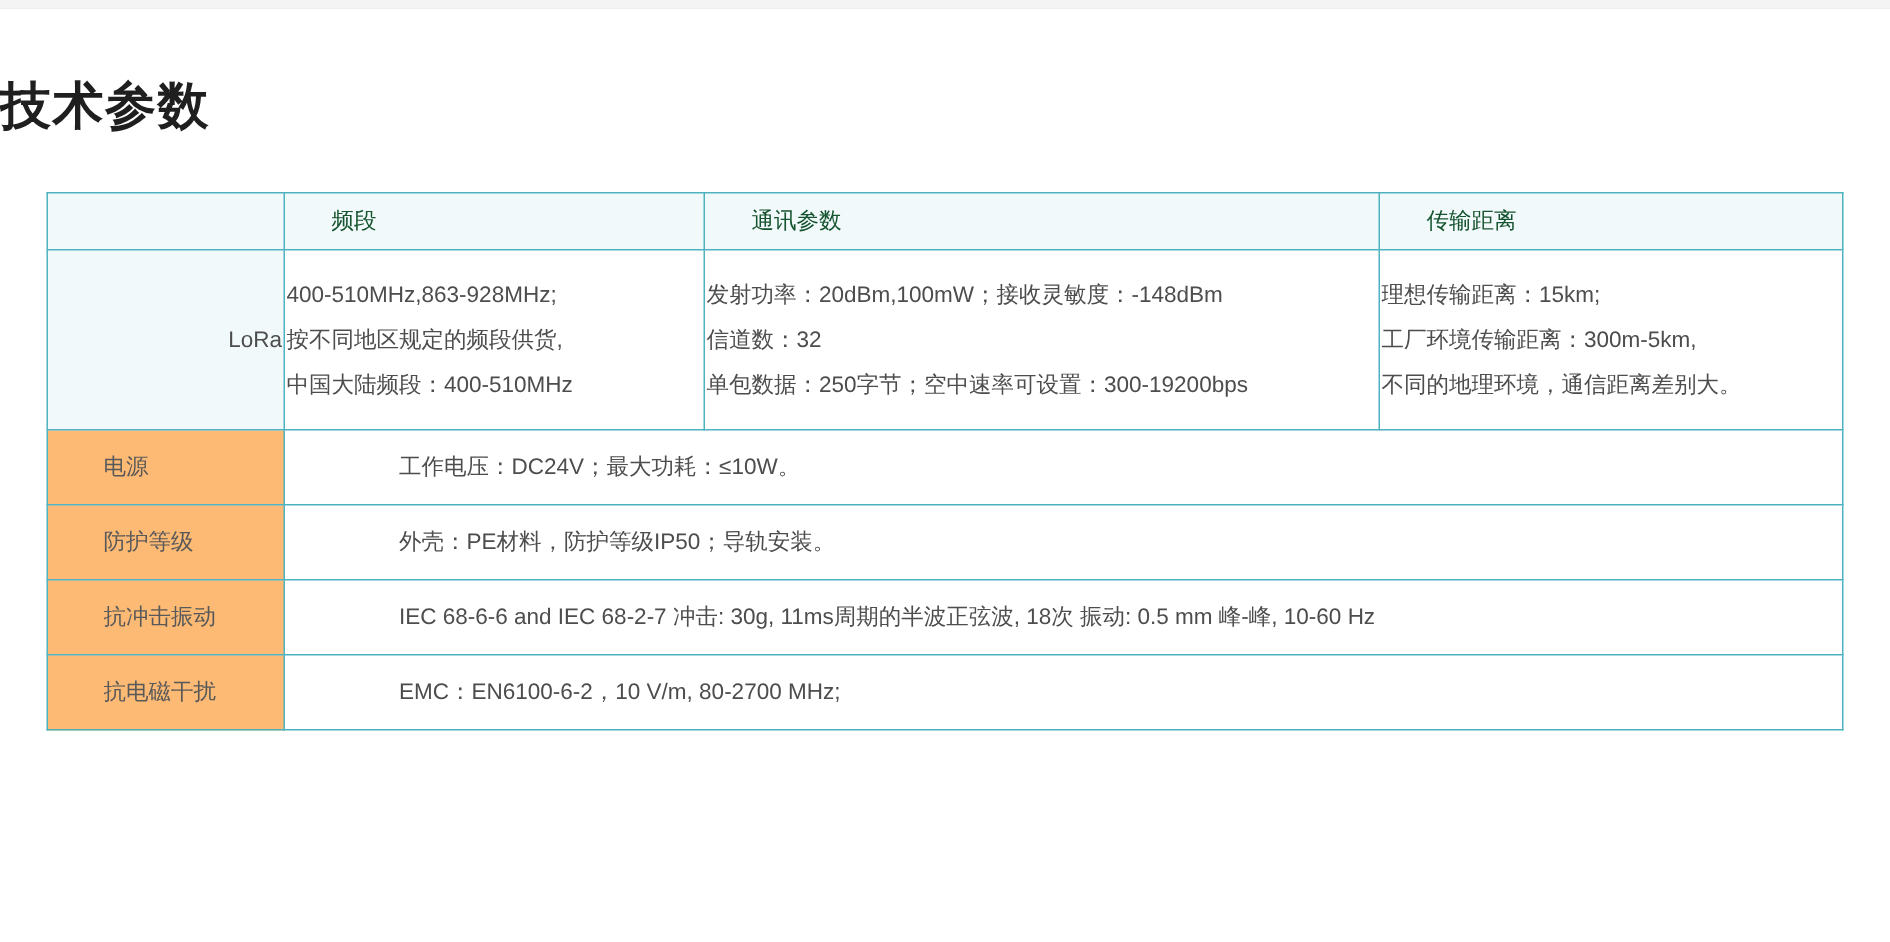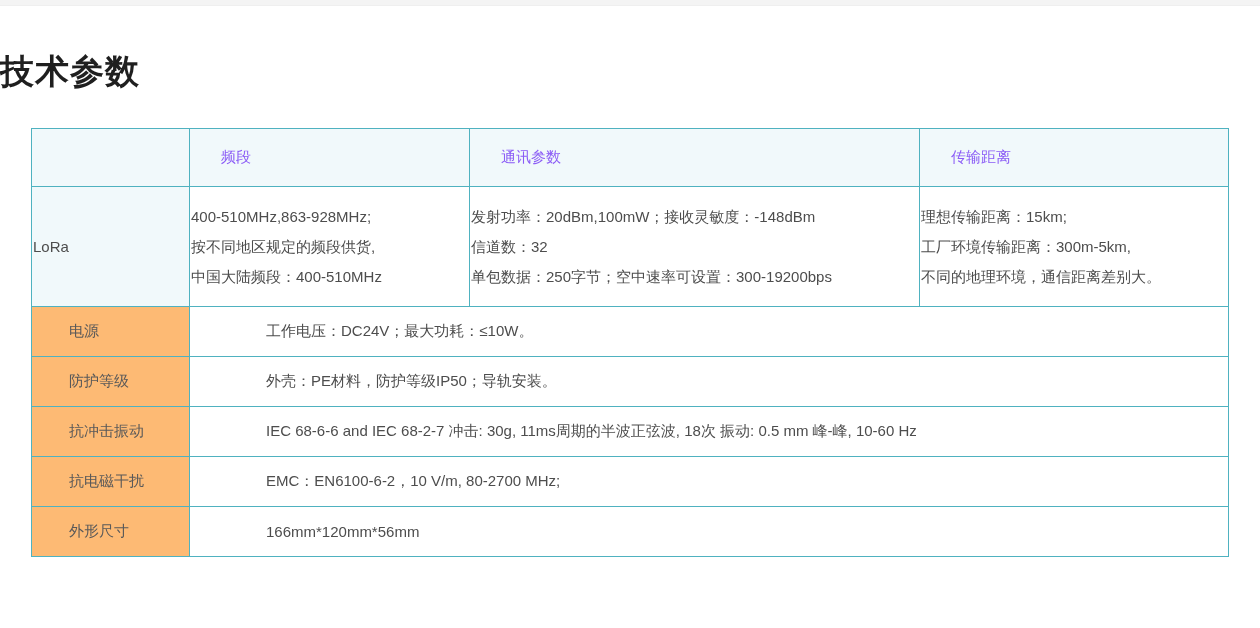--- a/index.html
+++ b/index.html
@@ -36,34 +36,34 @@
   .spec-table td {
     border: 1px solid #4fb2c0;
     font-size: 15px;
     box-sizing: border-box;
     vertical-align: middle;
   }
   .spec-table .shade {
     background: #f1f9fb;
   }
   .header-row td {
-    height: 58px;
-    color: #8b5cf6;
+    height: 38px;
+    color: #14532d;
     padding-left: 31px;
   }
   .lora-row td {
     height: 120px;
     background: #ffffff;
     color: #4d4d4d;
   }
   .lora-row td.shade {
     background: #f1f9fb;
   }
   .lora-label {
-    text-align: left;
+    text-align: right;
     color: #70767b;
     font-size: 15px;
     margin-left: 10px;
   }
   .multi-cell {
   }
   .multi-cell .line {
     line-height: 30px;
     white-space: nowrap;
   }
@@ -138,18 +138,14 @@
   <tr class="spec-row">
     <td class="row-label">抗冲击振动</td>
     <td class="row-value" colspan="3">IEC 68-6-6 and IEC 68-2-7 冲击: 30g, 11ms周期的半波正弦波, 18次 振动: 0.5 mm 峰-峰, 10-60 Hz</td>
   </tr>
 
   <tr class="spec-row">
     <td class="row-label">抗电磁干扰</td>
     <td class="row-value" colspan="3">EMC：EN6100-6-2，10 V/m, 80-2700 MHz;</td>
   </tr>
 
-  <tr class="spec-row">
-    <td class="row-label">外形尺寸</td>
-    <td class="row-value" colspan="3">166mm*120mm*56mm</td>
-  </tr>
 </tbody>
   </table>
 
 </body></html>

